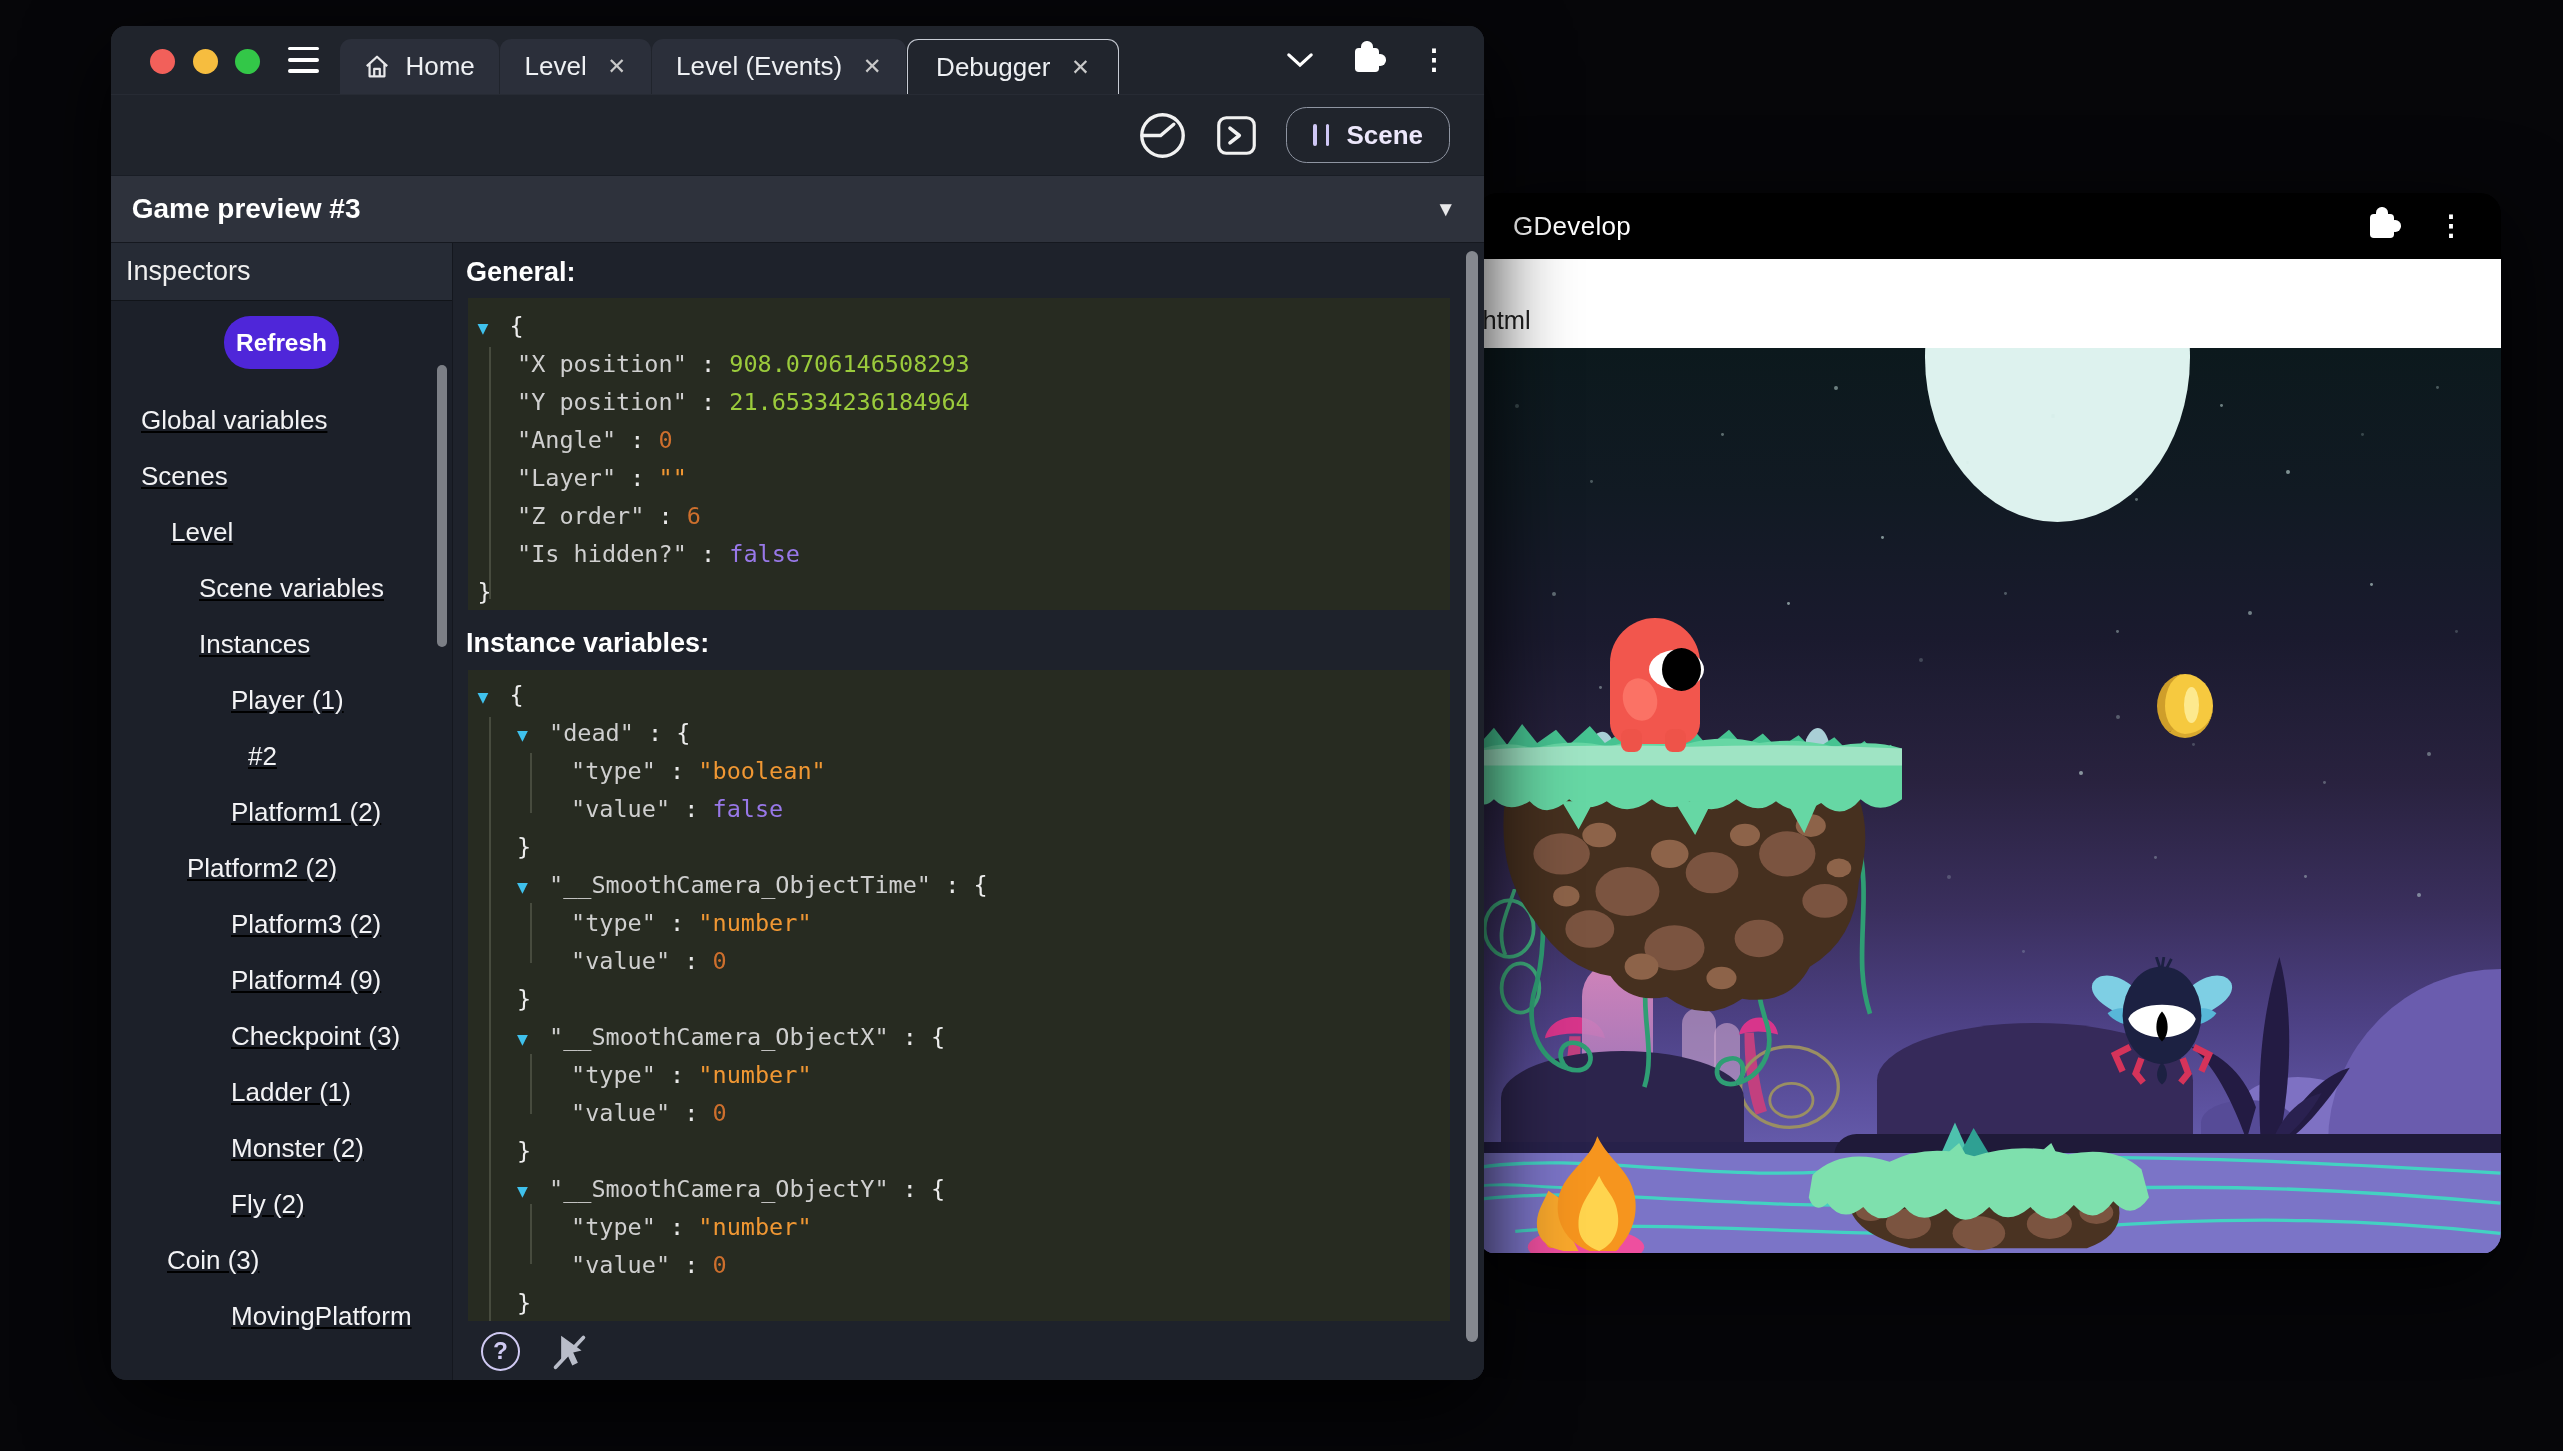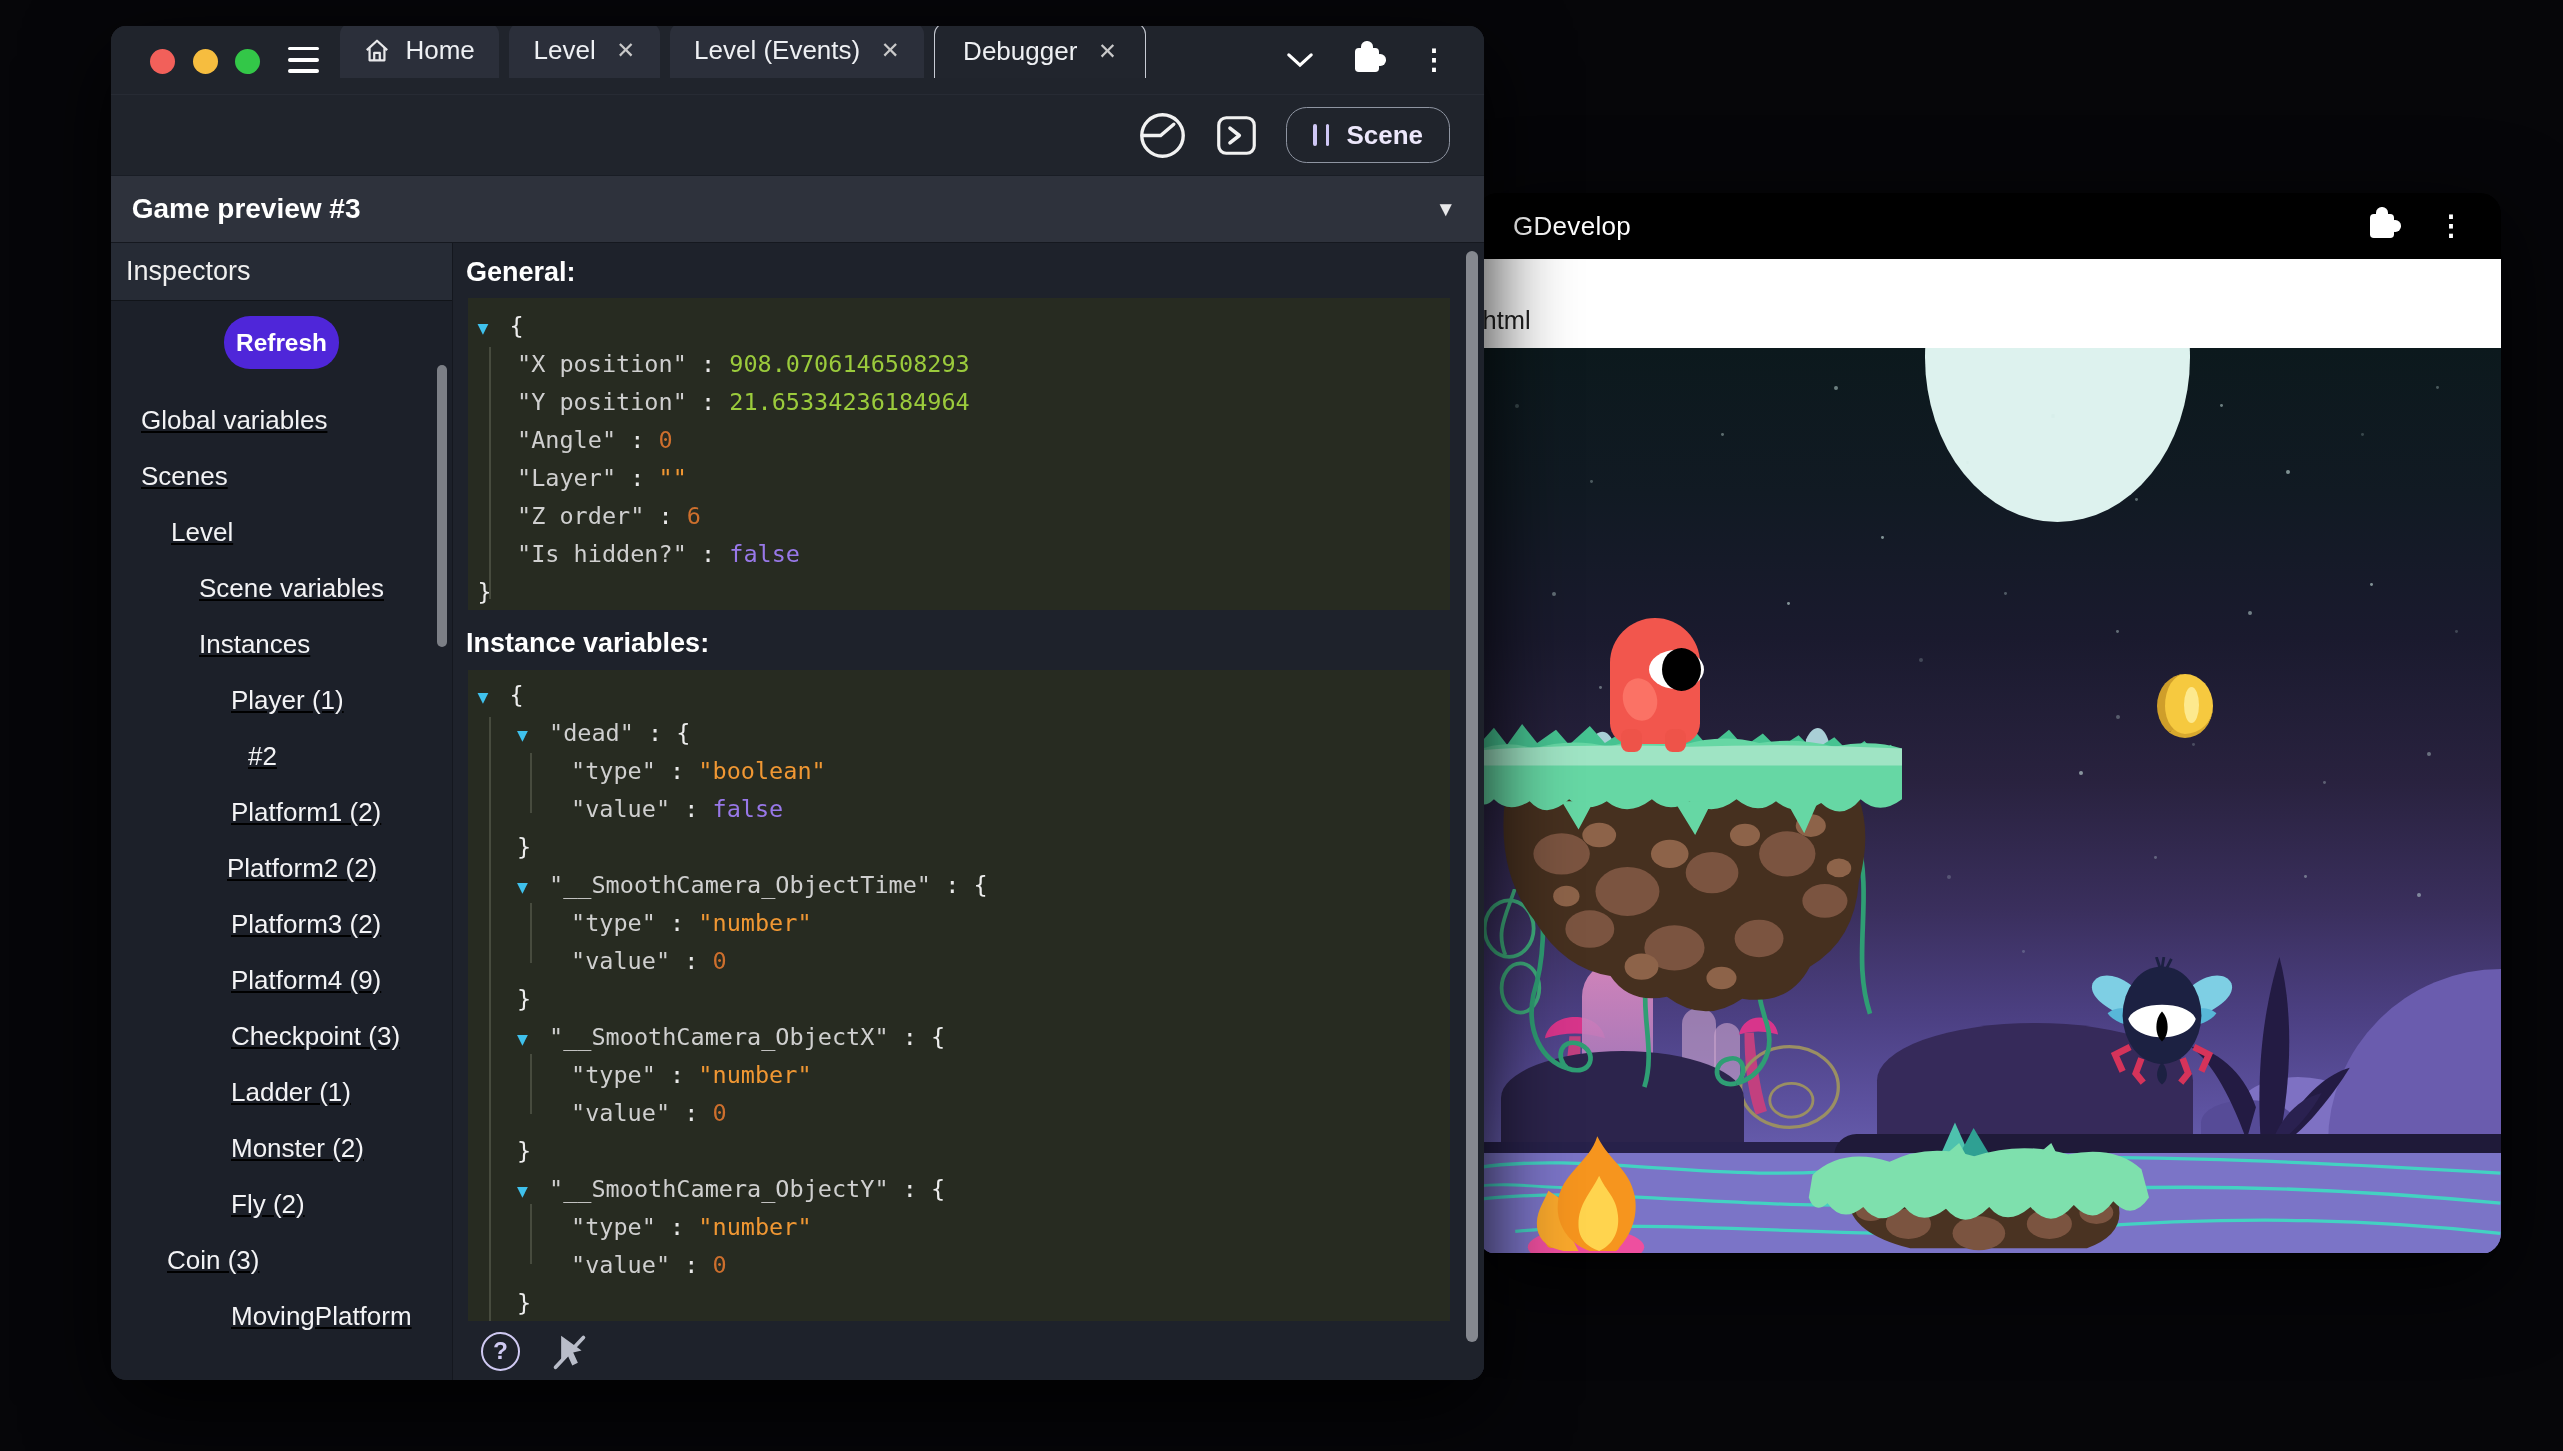--- a/index.html
+++ b/index.html
@@ -42,21 +42,21 @@
   .coin i{position:absolute;left:19px;top:13px;width:15px;height:36px;border-radius:50%;background:#fde98e;display:block;}
   svg{display:block;}
 
   
   .dwin{position:absolute;left:111px;top:26px;width:1373px;height:1354px;border-radius:15px;overflow:hidden;
         background:#20242c;box-shadow:0 28px 85px rgba(0,0,0,.9),0 0 0.9px rgba(255,255,255,.1);}
   .titlebar{position:relative;height:68px;background:#20242c;}
   .tl{position:absolute;top:22.6px;width:25.4px;height:25.4px;border-radius:50%;}
   .hamburger{position:absolute;left:177px;top:20.7px;width:31px;height:26px;display:flex;flex-direction:column;justify-content:space-between;cursor:pointer;}
   .hamburger i{display:block;height:3.8px;background:#fff;border-radius:1.9px;}
-  .tabs{position:absolute;left:229px;bottom:16px;display:flex;align-items:flex-end;gap:10px;height:56px;}
+  .tabs{position:absolute;left:229px;bottom:0;display:flex;align-items:flex-end;gap:1px;height:56px;}
   .tab{display:flex;align-items:center;height:55px;padding:0 24.4px;border-radius:11.3px 11.3px 0 0;
        background:#2b2f3a;color:#eef0f3;font-size:26px;gap:15px;cursor:pointer;}
   .tab.active{background:#21252d;border:1.9px solid #c7cbd4;border-bottom:none;padding:0 28px;}
   .tab .x{color:#c9c9c9;font-size:22.6px;margin-left:5.6px;}
   .tabbar-icons{position:absolute;right:36px;top:0;height:68px;display:flex;align-items:center;gap:41px;}
   .toolbar{position:relative;height:81px;background:#20242c;display:flex;align-items:center;justify-content:flex-end;
            padding-right:34px;gap:28px;border-top:0.9px solid #272b34;}
   .pausebtn{display:flex;align-items:center;gap:17px;border:1.9px solid #8f95a2;border-radius:20.7px;
             height:56px;padding:0 26px;cursor:pointer;background:transparent;}
   .pausebtn .bars{display:flex;gap:8.5px;}
@@ -369,21 +369,21 @@
         <button class="refresh">Refresh</button>
         <div class="tree" id="tree">
             <div class="tree-item" style="padding-left: 30px;">Global variables</div>
             <div class="tree-item" style="padding-left: 30px;">Scenes</div>
             <div class="tree-item" style="padding-left: 60px;">Level</div>
             <div class="tree-item" style="padding-left: 88px;">Scene variables</div>
             <div class="tree-item" style="padding-left: 88px;">Instances</div>
             <div class="tree-item" style="padding-left: 120px;">Player (1)</div>
             <div class="tree-item" style="padding-left: 137px;">#2</div>
             <div class="tree-item" style="padding-left: 120px;">Platform1 (2)</div>
-            <div class="tree-item" style="padding-left: 116px;">Platform2 (2)</div>
+            <div class="tree-item" style="padding-left: 76px;">Platform2 (2)</div>
             <div class="tree-item" style="padding-left: 120px;">Platform3 (2)</div>
             <div class="tree-item" style="padding-left: 120px;">Platform4 (9)</div>
             <div class="tree-item" style="padding-left: 120px;">Checkpoint (3)</div>
             <div class="tree-item" style="padding-left: 120px;">Ladder (1)</div>
             <div class="tree-item" style="padding-left: 120px;">Monster (2)</div>
             <div class="tree-item" style="padding-left: 120px;">Fly (2)</div>
             <div class="tree-item" style="padding-left: 56px;">Coin (3)</div>
             <div class="tree-item" style="padding-left: 120px;">MovingPlatform</div>
           </div>
         <div class="sb-scroll"></div>

